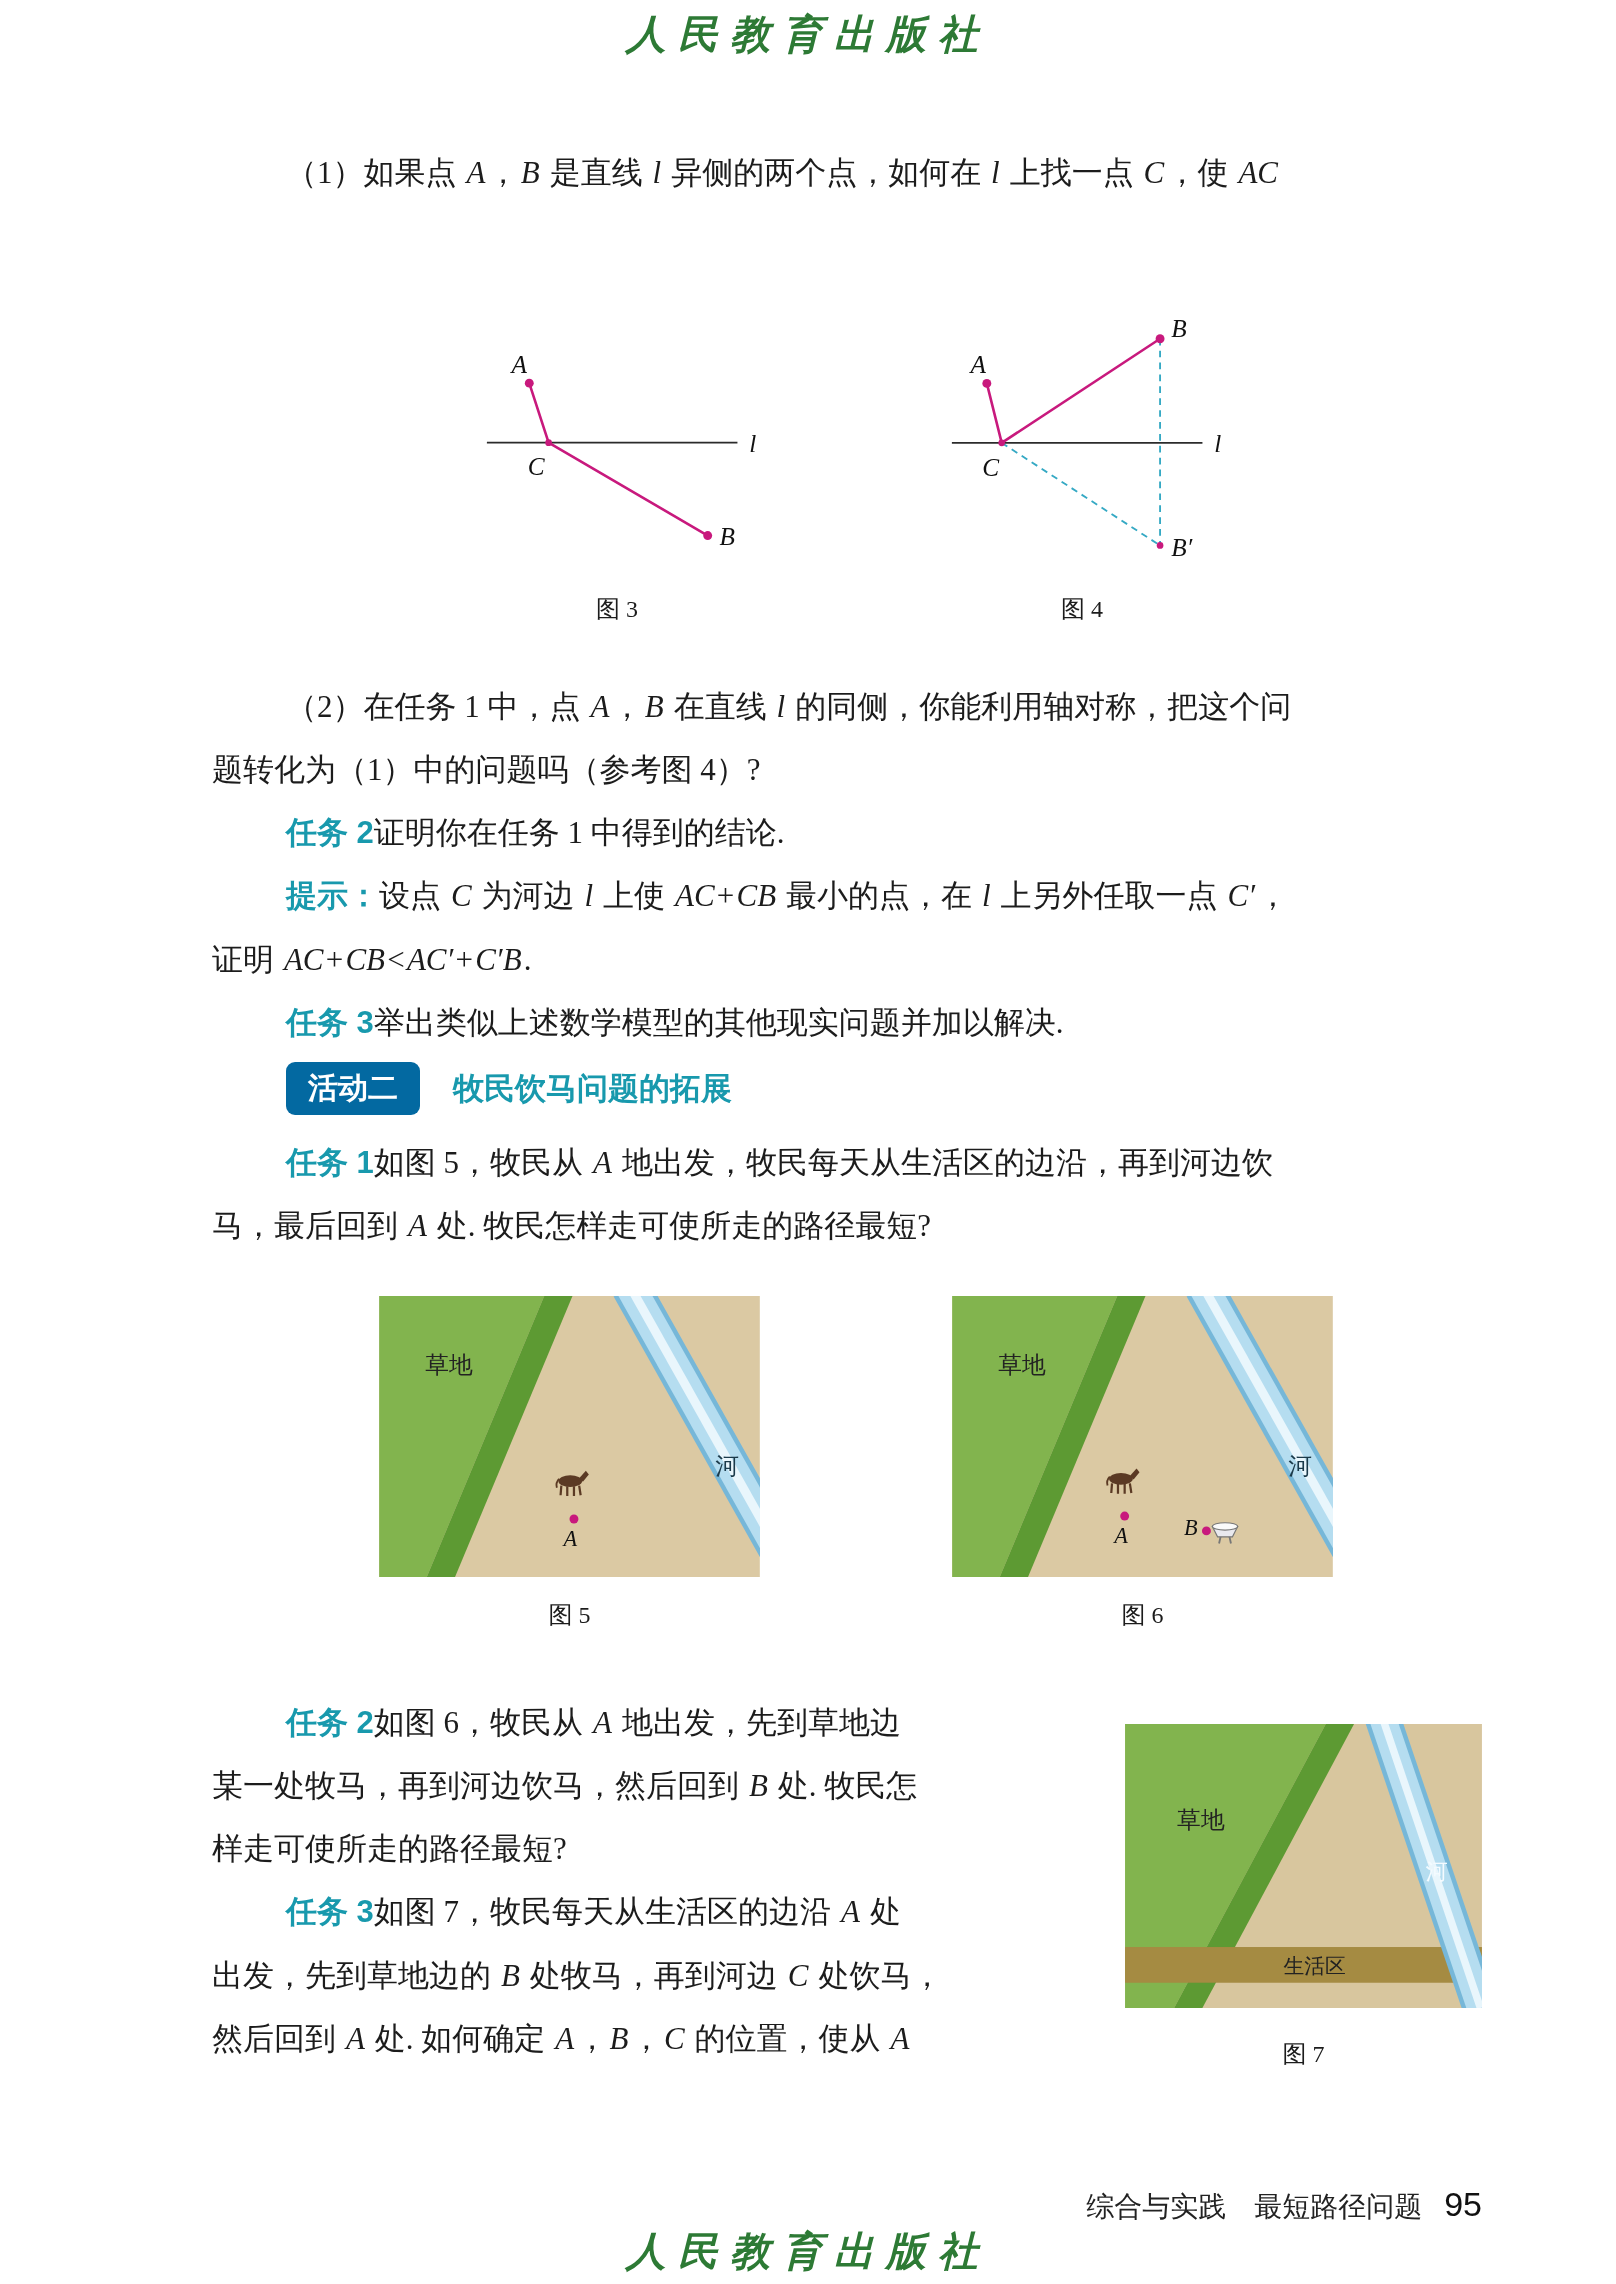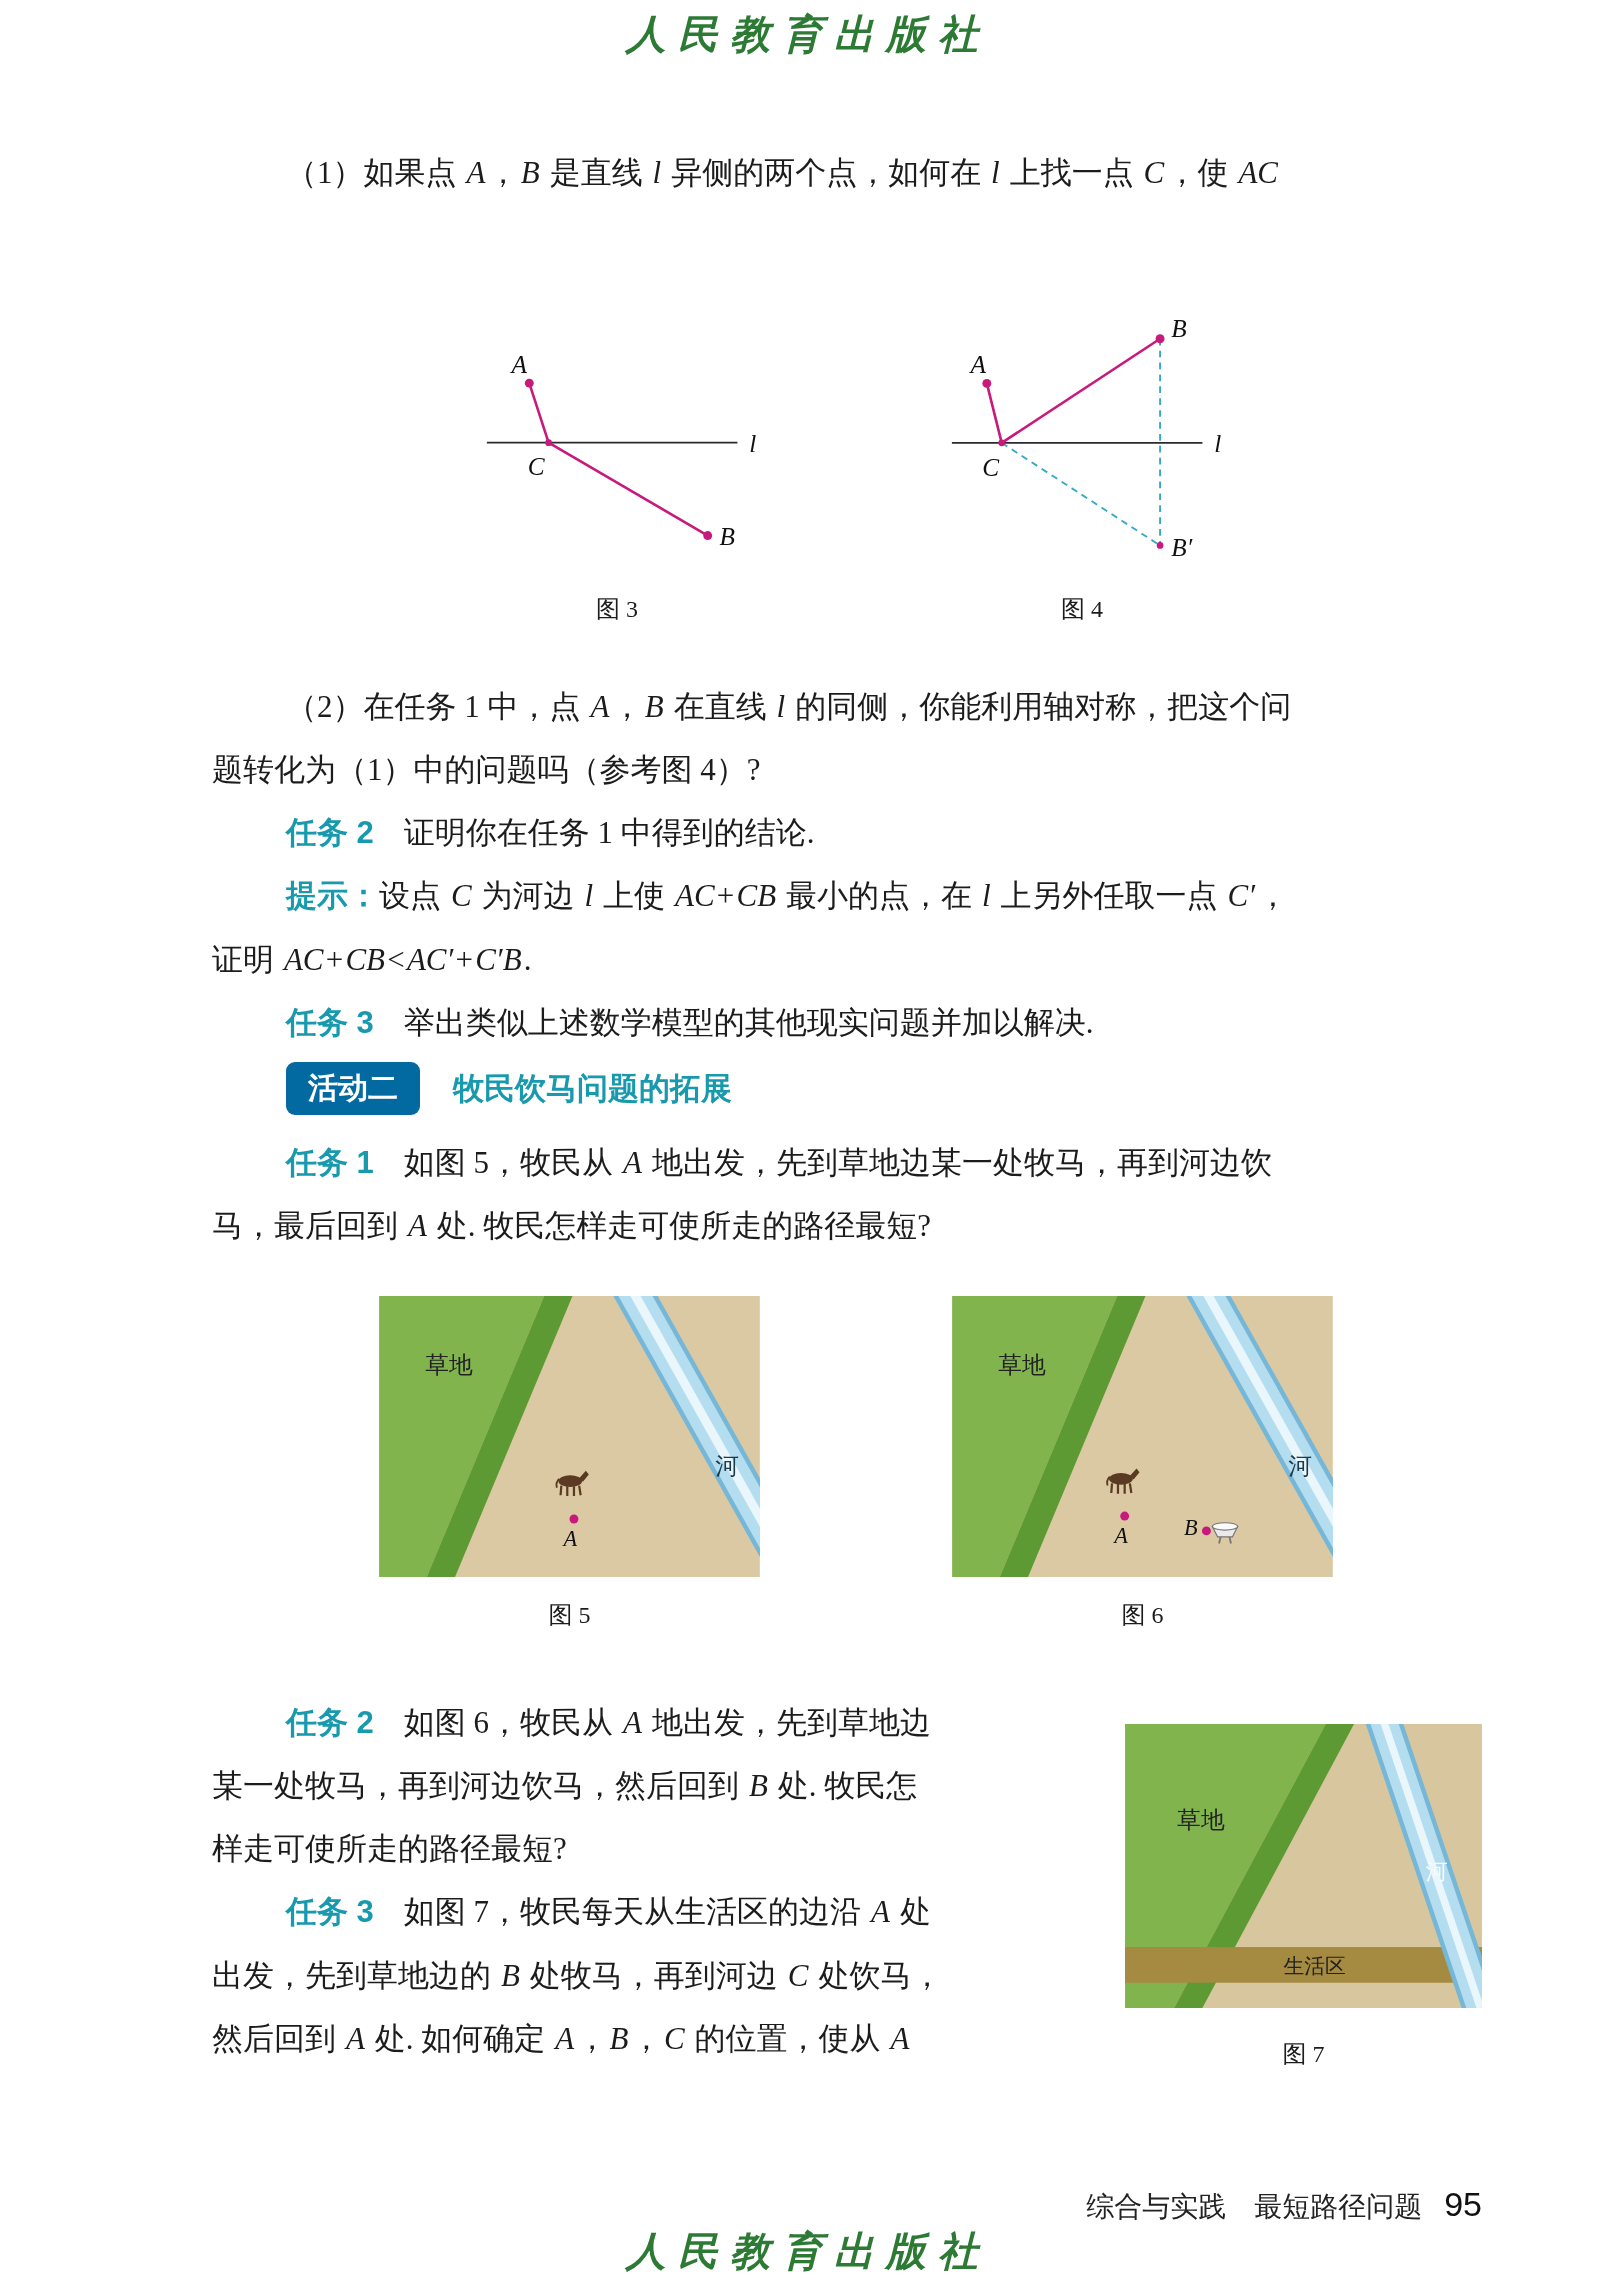--- a/index.html
+++ b/index.html
@@ -6,21 +6,21 @@
   .page{position:relative;width:1616px;height:2284px;background:#ffffff;overflow:hidden;
         font-family:"Liberation Serif","DejaVu Serif",serif;color:#1c1c1c;}
   .logo{position:absolute;left:0;width:100%;text-align:center;color:#2d7a35;
         font-size:40px;font-weight:bold;font-style:italic;letter-spacing:12px;
         font-family:"DejaVu Serif","Liberation Serif",serif;}
   .line{position:absolute;left:212px;width:1272px;font-size:31px;white-space:nowrap;}
   .indent{padding-left:74px;box-sizing:border-box;}
   .narrow{width:896px;}
   .var{font-style:italic;font-family:"Liberation Serif","DejaVu Serif",serif;padding:0 2.2px;}
   .tl{color:#1899ad;font-weight:bold;font-family:"Liberation Sans","DejaVu Sans",sans-serif;}
-  .gap{margin-right:30px;}
+  .gap{}
   .activity-row{position:absolute;left:286px;top:1062px;display:flex;align-items:center;gap:33px;}
   .badge{background:#0369a1;color:#ffffff;font-family:"Liberation Sans","DejaVu Sans",sans-serif;
          font-weight:bold;font-size:30px;padding:6px 22px;border-radius:9px;}
   .activity-title{color:#1899ad;font-weight:bold;font-size:31px;
          font-family:"Liberation Sans","DejaVu Sans",sans-serif;}
   .caption{position:absolute;font-size:24px;color:#1c1c1c;text-align:center;}
   .fig{position:absolute;}
   .svar{font-style:italic;font-family:"Liberation Serif","DejaVu Serif",serif;fill:#111111;}
   .slabel{font-family:"Liberation Sans","DejaVu Sans",sans-serif;}
   .footer{position:absolute;top:2185px;right:134px;display:flex;align-items:baseline;gap:22px;
@@ -82,21 +82,21 @@
   <div class="line indent" style="top:1002px">
     <span class="tl gap">任务 3</span><span>举出类似上述数学模型的其他现实问题并加以解决.</span>
   </div>
 
   <div class="activity-row">
     <div class="badge">活动二</div>
     <div class="activity-title">牧民饮马问题的拓展</div>
   </div>
 
   <div class="line indent" style="top:1142px">
-    <span class="tl gap">任务 1</span><span><span>如图 5，牧民从 </span><span class="var">A</span><span> 地出发，先到草地边某一处牧马，再到河边饮</span></span>
+    <span class="tl gap">任务 1</span><span><span>如图 5，牧民从 </span><span class="var">A</span><span> 地出发，牧民每天从生活区的边沿，再到河边饮</span></span>
   </div>
   <div class="line" style="top:1205px"><span>马，最后回到 </span><span class="var">A</span><span> 处. 牧民怎样走可使所走的路径最短?</span></div>
 
   <svg class="fig" style="left:379px;top:1296px" width="381" height="281" viewBox="0 0 512 378">
     <rect width="512" height="378" fill="#dbc9a3"></rect>
     <polygon points="0,0 222,0 64,378 0,378" fill="#82b44e"></polygon>
     <polygon points="222,0 260,0 102,378 64,378" fill="#5d9a33"></polygon>
     <g>
       <line x1="338" y1="-12" x2="548" y2="362" stroke="#76b7d8" stroke-width="52"></line>
       <line x1="338" y1="-12" x2="548" y2="362" stroke="#b5ddf0" stroke-width="40"></line>

